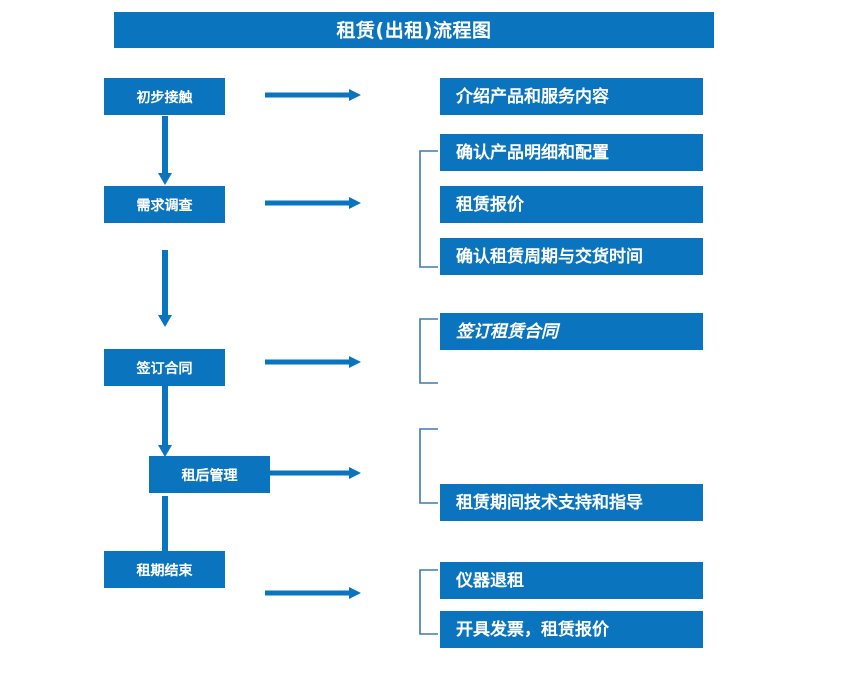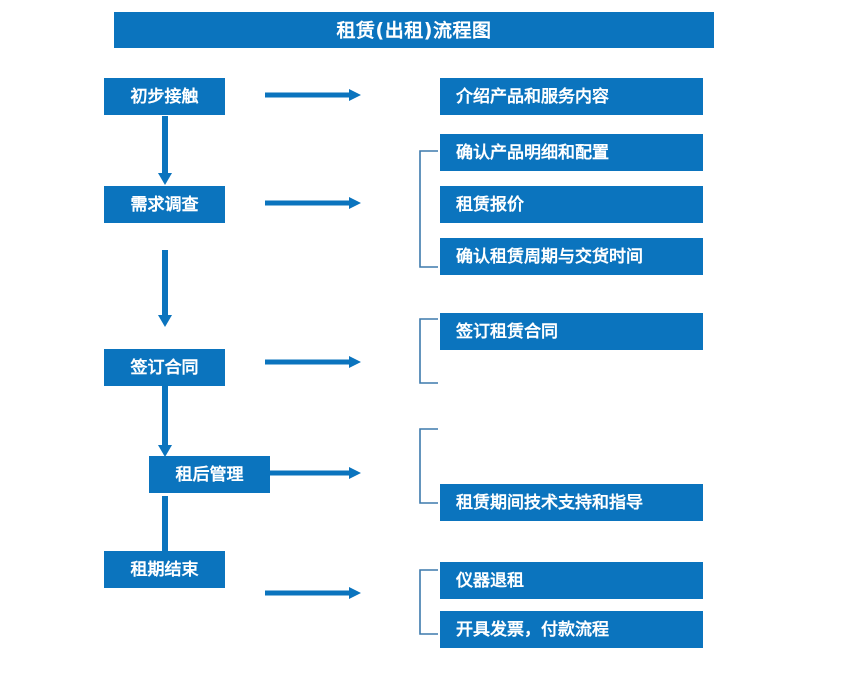--- a/index.html
+++ b/index.html
@@ -63,21 +63,21 @@
   }
 
   
   .node-stage {
     left: 104px;
     width: 121px;
     height: 37px;
     justify-content: center;
   }
   .node-stage .node-text {
-    font-size: 17px;
+    font-size: 14px;
   }
 
   
   .node-detail {
     left: 440px;
     width: 263px;
     height: 37px;
     justify-content: flex-start;
     padding-left: 16px;
   }
@@ -178,21 +178,21 @@
       <polygon points="84,1 96,7 84,13" fill="#0B74BE"></polygon>
     </svg>
   </div>
 
   <div class="bracket" style="left:418px; top:318px;">
     <svg width="22" height="66" viewBox="0 0 22 66">
       <path d="M 20 1 L 2 1 L 2 65 L 20 65" fill="none" stroke="#3E7BAD" stroke-width="1.6"></path>
     </svg>
   </div>
 
-  <div class="node node-detail" style="top:313px;">
+  <div class="node node-detail" style="top:313px;font-style:italic;">
     <span class="node-text">签订租赁合同</span>
   </div>
 
   <div class="arrow-v" style="left:158px; top:386px;">
     <svg width="14" height="72" viewBox="0 0 14 72">
       <line x1="7" y1="0" x2="7" y2="60" stroke="#0B74BE" stroke-width="6"></line>
       <polygon points="0,59 14,59 7,71" fill="#0B74BE"></polygon>
     </svg>
   </div>
 
@@ -238,16 +238,16 @@
   <div class="bracket" style="left:418px; top:569px;">
     <svg width="22" height="66" viewBox="0 0 22 66">
       <path d="M 20 1 L 2 1 L 2 65 L 20 65" fill="none" stroke="#3E7BAD" stroke-width="1.6"></path>
     </svg>
   </div>
 
   <div class="node node-detail" style="top:562px;">
     <span class="node-text">仪器退租</span>
   </div>
   <div class="node node-detail" style="top:611px;">
-    <span class="node-text">开具发票，付款流程</span>
+    <span class="node-text">开具发票，租赁报价</span>
   </div>
 
 </div>
 
 </body></html>

